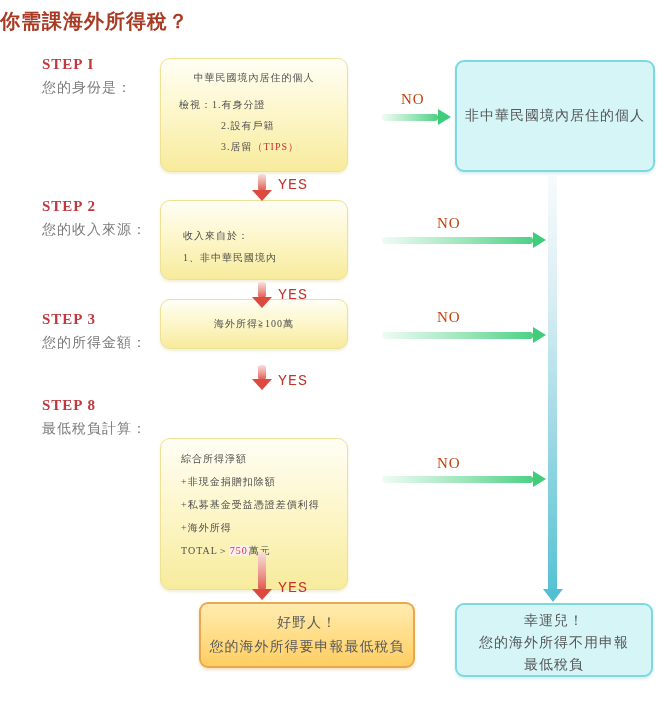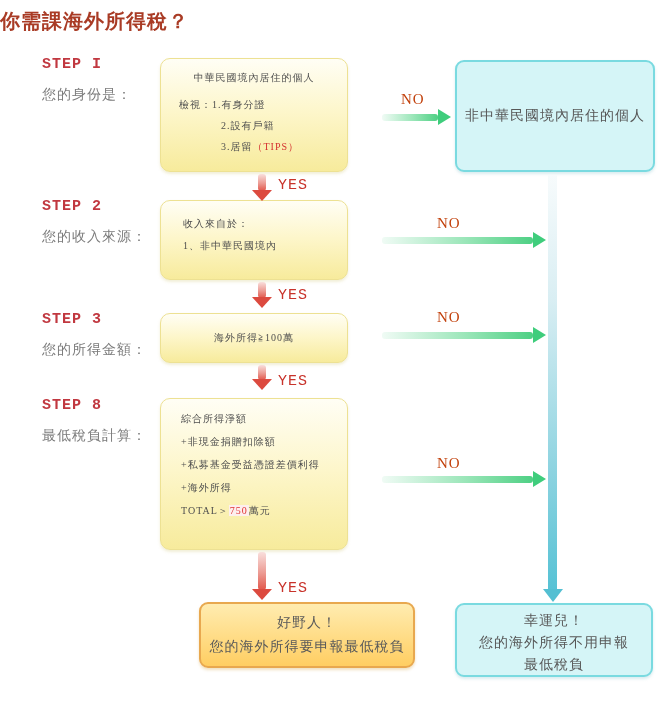--- a/index.html
+++ b/index.html
@@ -3,37 +3,37 @@
 <meta charset="utf-8">
 <style>
   html,body{margin:0;padding:0;background:#fff;}
   .canvas{position:relative;width:670px;height:702px;background:#ffffff;overflow:hidden;
           font-family:"Liberation Serif","DejaVu Serif",serif;}
 
   .title{position:absolute;left:0;top:8px;margin:0;font-size:20px;font-weight:bold;
          color:#A93B25;letter-spacing:1px;}
 
   .step{position:absolute;left:42px;width:120px;}
-  .step-id{font-family:Liberation Mono, monospace;font-weight:bold;
+  .step-id{font-family:Liberation Serif, serif;font-weight:bold;
            font-size:15px;color:#C13840;letter-spacing:1px;}
-  .step-sub{font-size:14px;color:#7B7B7B;margin-top:13px;letter-spacing:1px;}
+  .step-sub{font-size:14px;color:#7B7B7B;margin-top:6px;letter-spacing:1px;}
 
   .ybox{position:absolute;left:160px;width:188px;box-sizing:border-box;
         border:1px solid #EDE193;border-radius:10px;
         background:linear-gradient(180deg,#FFFEF5 0%,#FDF6CA 48%,#F7EB9C 100%);
         box-shadow:0 2px 3px rgba(215,205,140,0.35);
         color:#4F4F4F;font-size:10px;}
   .yb-title{text-align:center;margin-top:12px;letter-spacing:1px;}
   .check-line{margin-left:18px;line-height:21px;letter-spacing:1px;}
   .check-first{margin-top:9px;}
   .indent{margin-left:60px;}
   .tips{color:#D43030;}
-  .list-pad{padding:12px 0 0 22px;}
+  .list-pad{padding:24px 0 0 22px;}
   .list-pad div{line-height:22px;letter-spacing:1px;}
-  .calc-pad{padding:8px 8px 0 20px;}
+  .calc-pad{padding:8px 8px 0 20px;margin-top:40px;}
   .calc-pad div{line-height:23px;letter-spacing:1px;}
   .center-single{display:flex;align-items:center;justify-content:center;height:100%;letter-spacing:1px;}
   .hl{color:#E03131;background:#FDEFEF;padding:0 1px;}
 
   .cbox{position:absolute;box-sizing:border-box;background:#D5F5F7;border:2px solid #7ADAE0;
         border-radius:9px;color:#575757;font-size:14px;
         box-shadow:0 2px 3px rgba(150,200,210,0.35);}
   .cbox-center{display:flex;align-items:center;justify-content:center;height:100%;letter-spacing:1px;}
   .cbox-lines{text-align:center;padding-top:5px;}
   .cbox-lines div{line-height:22px;letter-spacing:1px;}
@@ -98,21 +98,21 @@
 
   <div class="cbox" style="left:455px;top:60px;width:200px;height:112px">
     <div class="cbox-center">非中華民國境內居住的個人</div>
   </div>
 
   <div class="ybox list-pad" style="top:200px;height:80px">
     <div>收入來自於：</div>
     <div>1、非中華民國境內</div>
   </div>
 
-  <div class="ybox" style="top:313px;height:50px">
+  <div class="ybox" style="top:299px;height:50px">
     <div class="center-single">海外所得≧100萬</div>
   </div>
 
   <div class="ybox calc-pad" style="top:398px;height:152px">
     <div>綜合所得淨額</div>
     <div>+非現金捐贈扣除額</div>
     <div>+私募基金受益憑證差價利得</div>
     <div>+海外所得</div>
     <div><span>TOTAL＞</span><span class="hl">750</span><span>萬元</span></div>
   </div>

